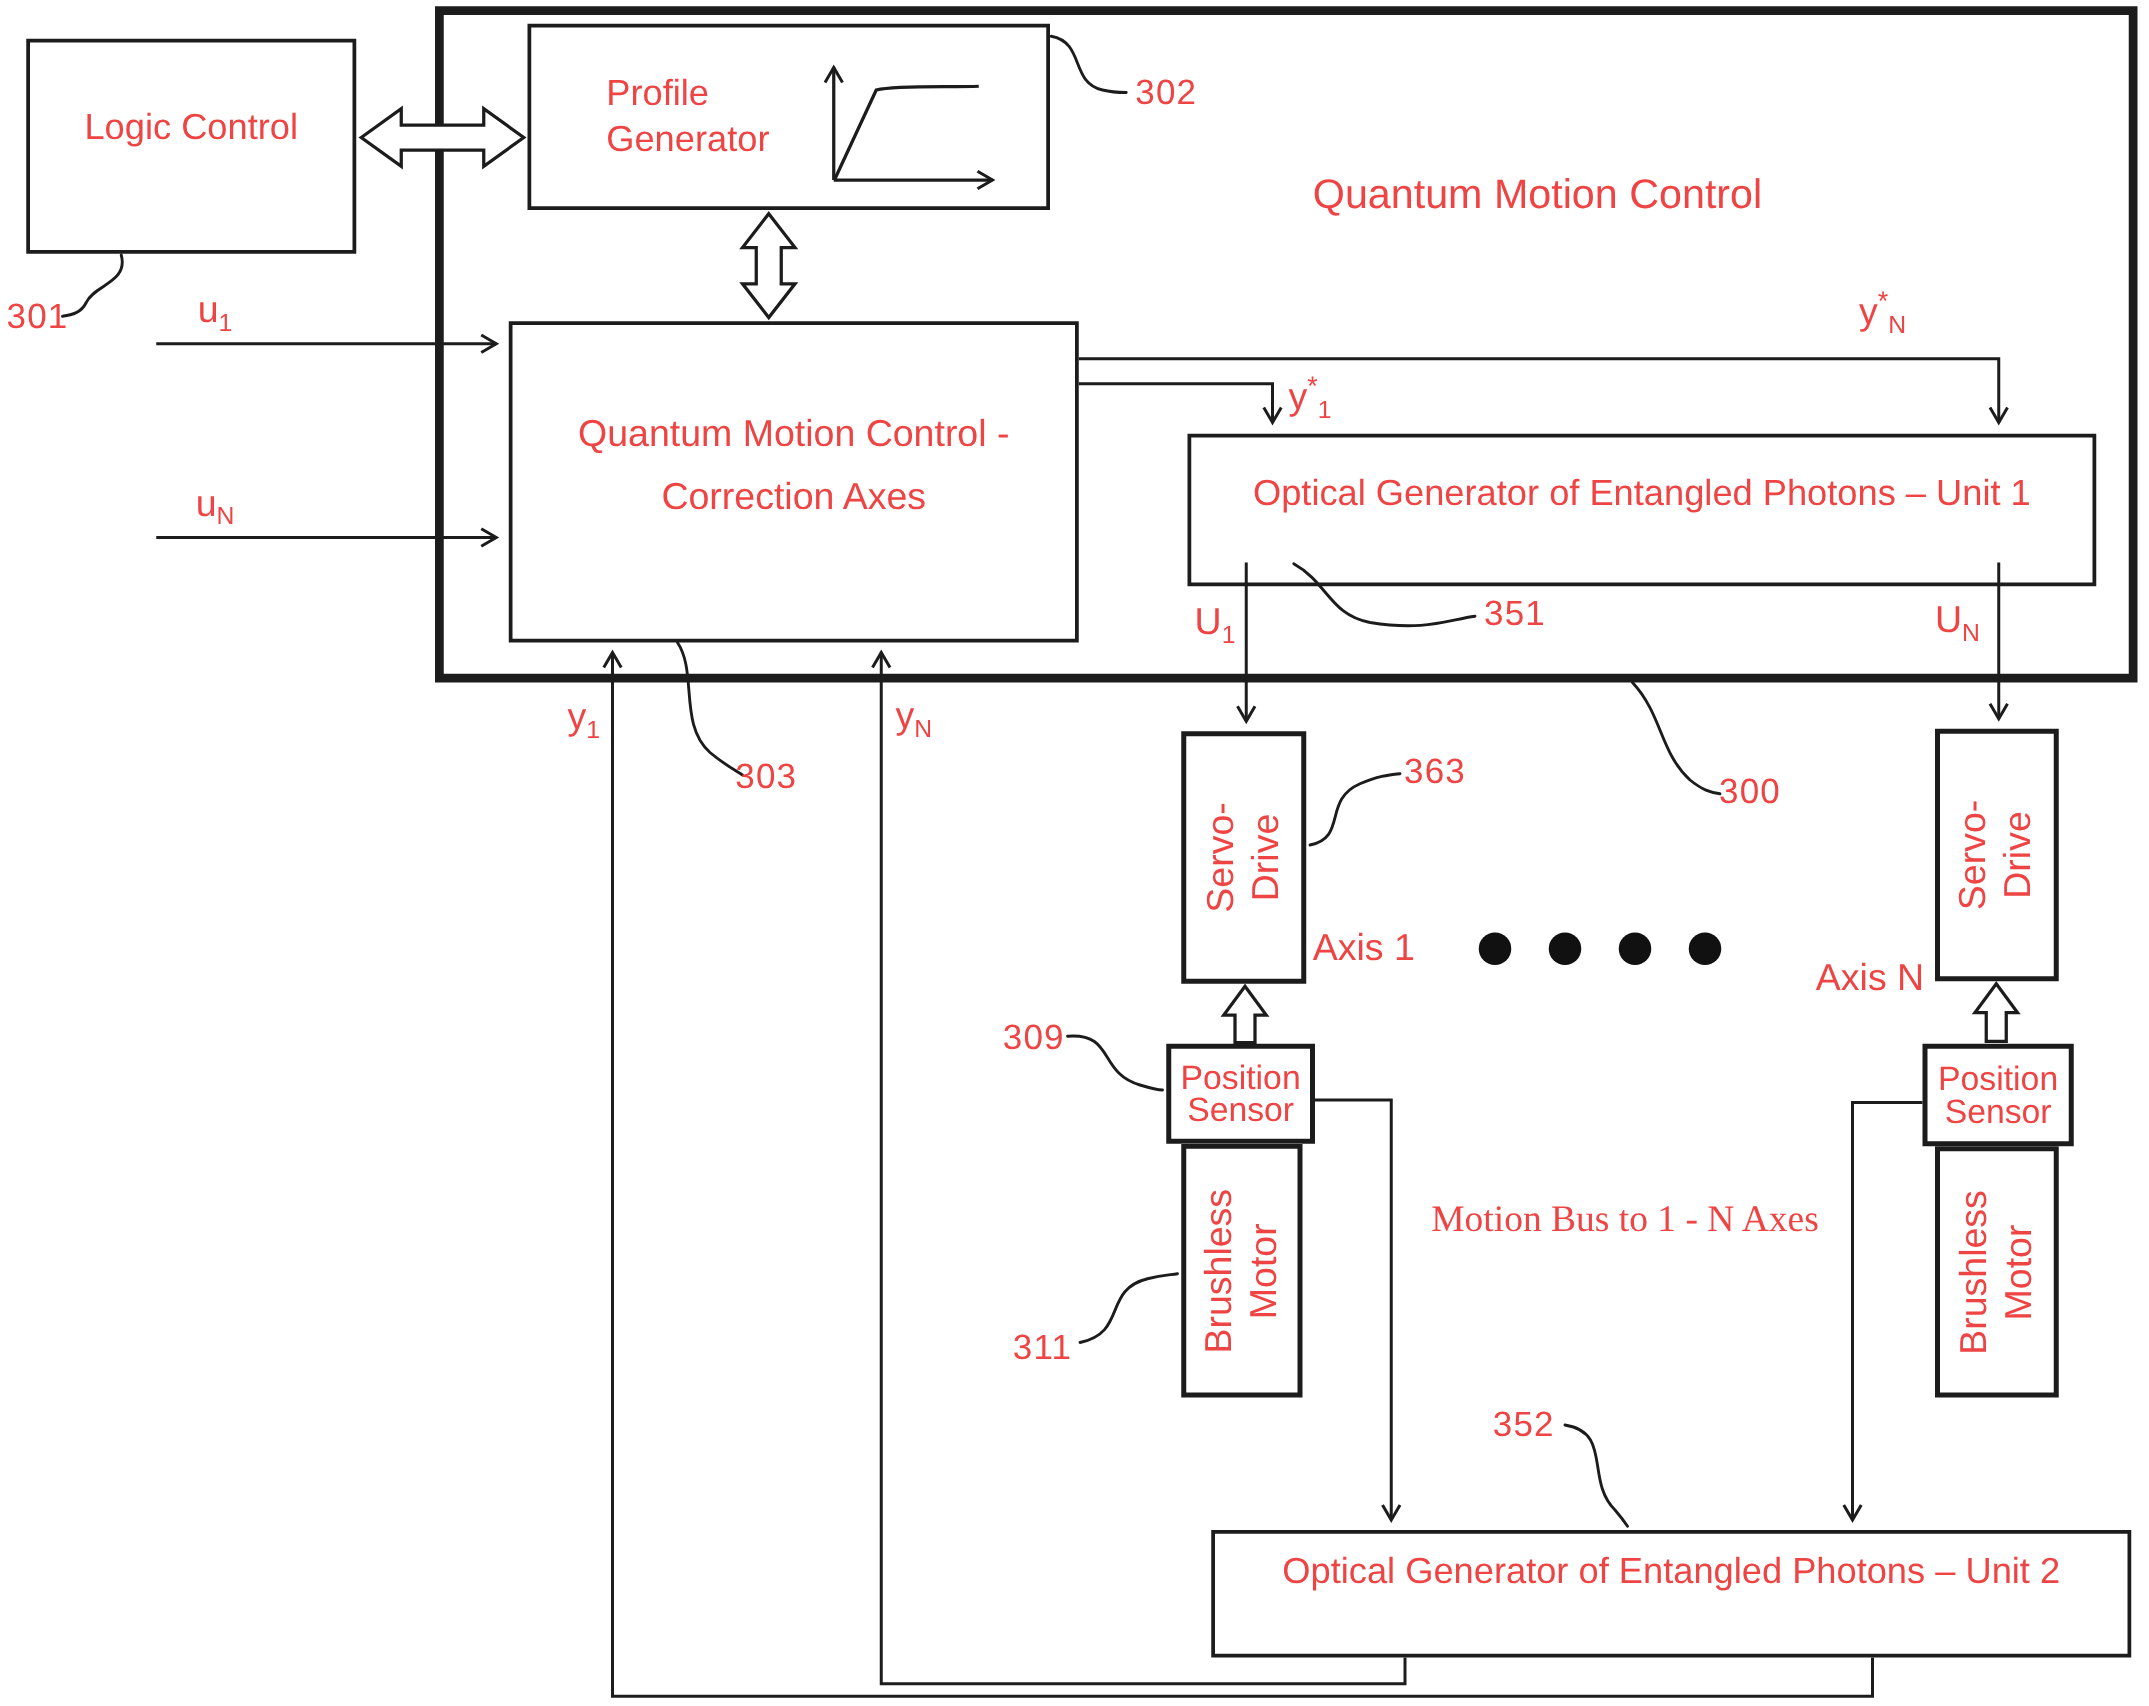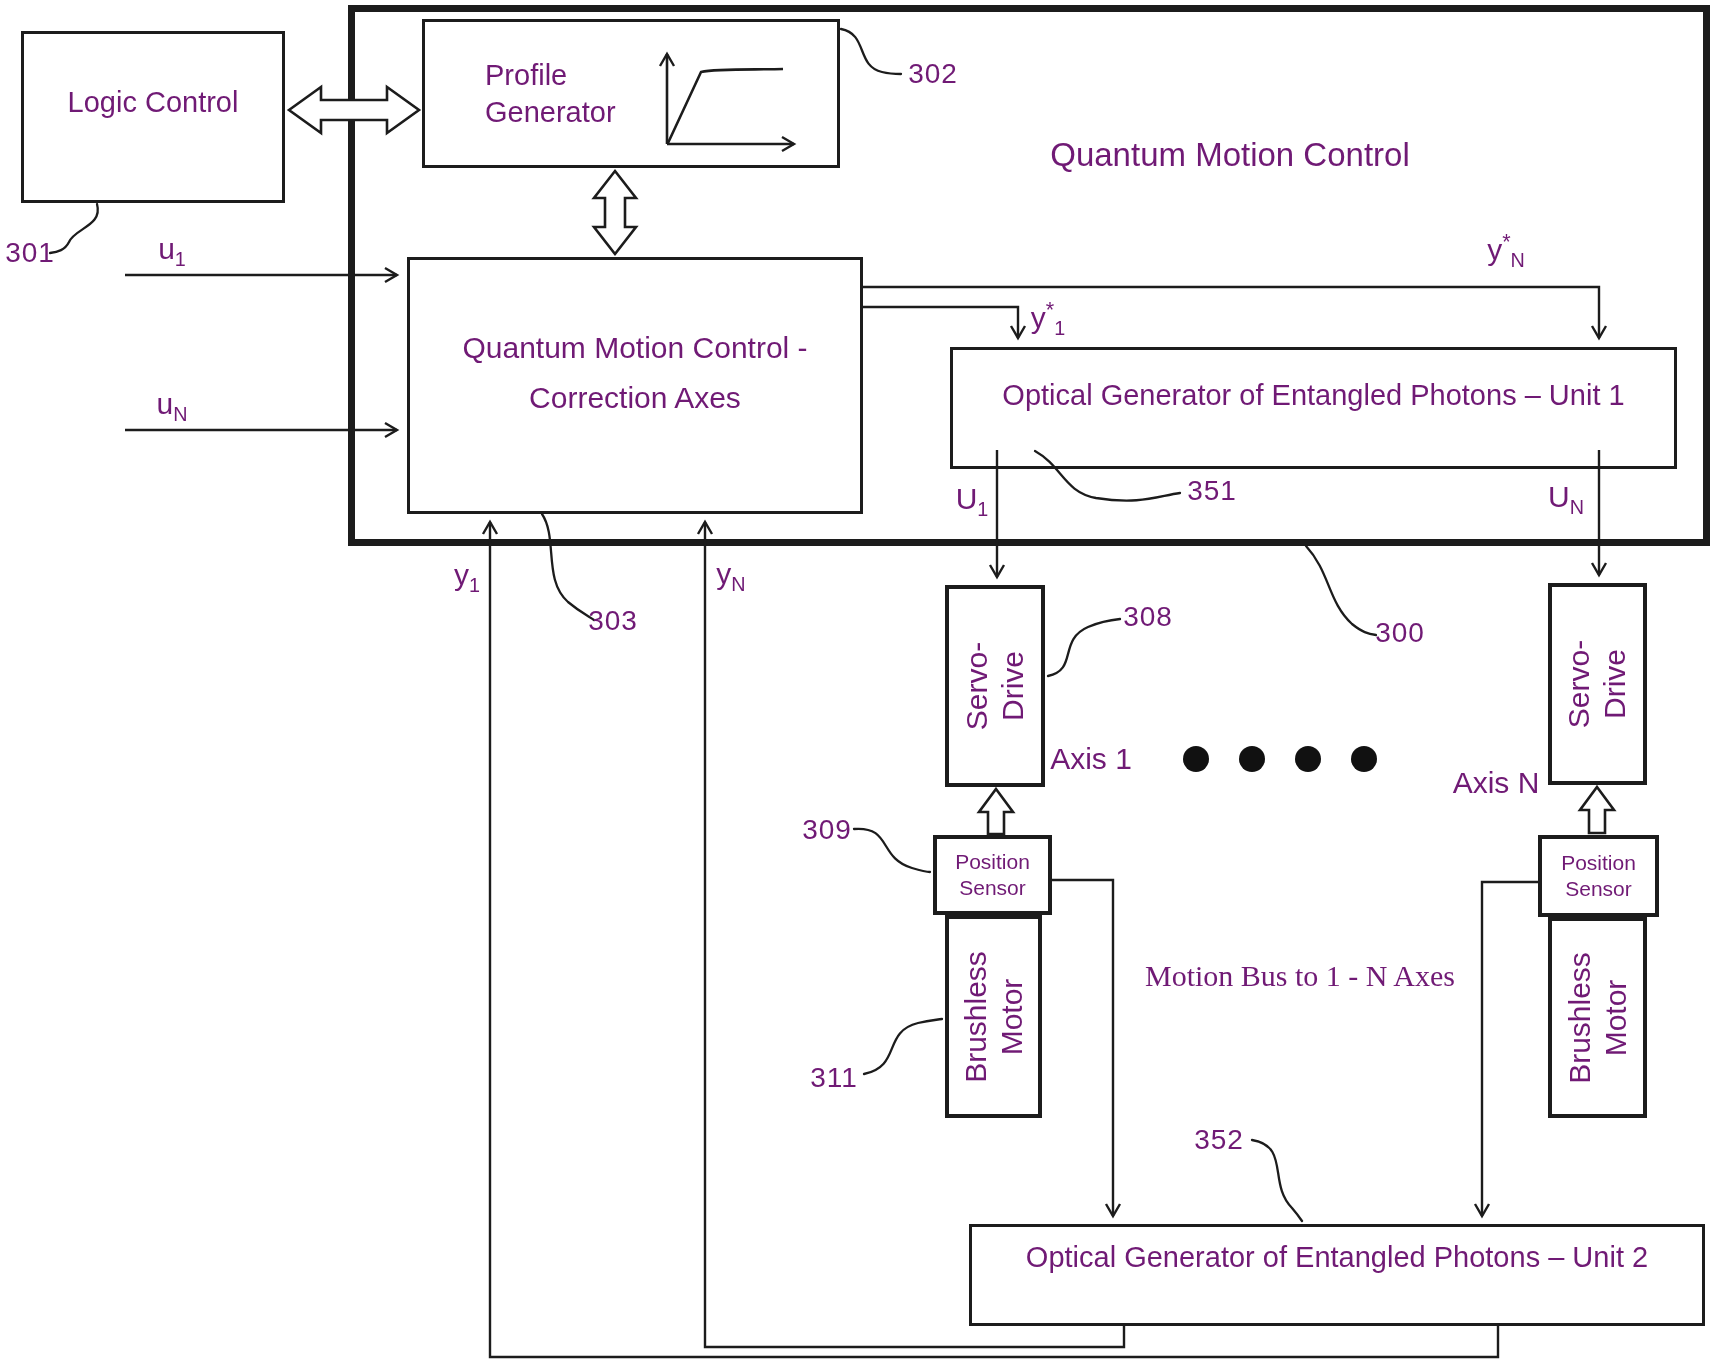--- a/index.html
+++ b/index.html
@@ -1,36 +1,36 @@
 <!DOCTYPE html>
 <html><head>
 <meta charset="utf-8">
 <style>
   html,body{margin:0;padding:0;background:#ffffff;}
   .stage{
     position:relative;width:1719px;height:1365px;background:#ffffff;overflow:hidden;
-    font-family:"Liberation Sans", sans-serif;color:#701a75;
+    font-family:"Liberation Sans", sans-serif;color:#ef4444;
   }
   .box{
     position:absolute;background:#ffffff;border:3px solid #1c1c1c;box-sizing:border-box;
     display:flex;align-items:center;justify-content:center;text-align:center;z-index:2;
   }
   .box.bold{border-width:4px;}
   .enclosure{
     position:absolute;border:7px solid #1c1c1c;box-sizing:border-box;background:#ffffff;z-index:1;
   }
   .rot{transform:rotate(-90deg);white-space:nowrap;line-height:36px;font-size:30px;}
   .lbl{position:absolute;transform:translate(-50%,-50%);white-space:nowrap;z-index:6;}
   .sig{font-size:30px;text-align:center;}
   .ref{font-size:28px;letter-spacing:1px;}
   .title{font-size:33px;}
   .sb{font-size:0.66em;}
   .sp{font-size:0.72em;}
   svg.overlay{position:absolute;left:0;top:0;z-index:5;pointer-events:none;}
-  .small2{font-size:21px;line-height:26px;}
+  .small2{font-size:27px;line-height:26px;}
 </style>
 </head>
 <body>
 
 <div class="stage">
 
   <div class="enclosure" style="left:348px;top:5px;width:1362px;height:541px;"></div>
 
   <div class="box" style="left:21px;top:31px;width:264px;height:172px;font-size:29px;padding-bottom:30px;">
     <span>Logic Control</span>
@@ -171,19 +171,19 @@
 
   <div class="lbl sig" style="left:1091px;top:759px;">Axis 1</div>
   <div class="lbl sig" style="left:1496px;top:759px;margin-top:24px;">Axis N</div>
 
   <div class="lbl sig" style="left:1300px;top:976px;font-family:Liberation Serif, serif;">Motion Bus to 1 - N Axes</div>
 
   <div class="lbl ref" style="left:30px;top:253px;">301</div>
   <div class="lbl ref" style="left:933px;top:74px;">302</div>
   <div class="lbl ref" style="left:613px;top:621px;">303</div>
   <div class="lbl ref" style="left:1400px;top:633px;">300</div>
-  <div class="lbl ref" style="left:1148px;top:617px;">308</div>
+  <div class="lbl ref" style="left:1148px;top:617px;">363</div>
   <div class="lbl ref" style="left:827px;top:830px;">309</div>
   <div class="lbl ref" style="left:834px;top:1078px;">311</div>
   <div class="lbl ref" style="left:1212px;top:491px;">351</div>
   <div class="lbl ref" style="left:1219px;top:1140px;">352</div>
 
 </div>
 
 </body></html>

